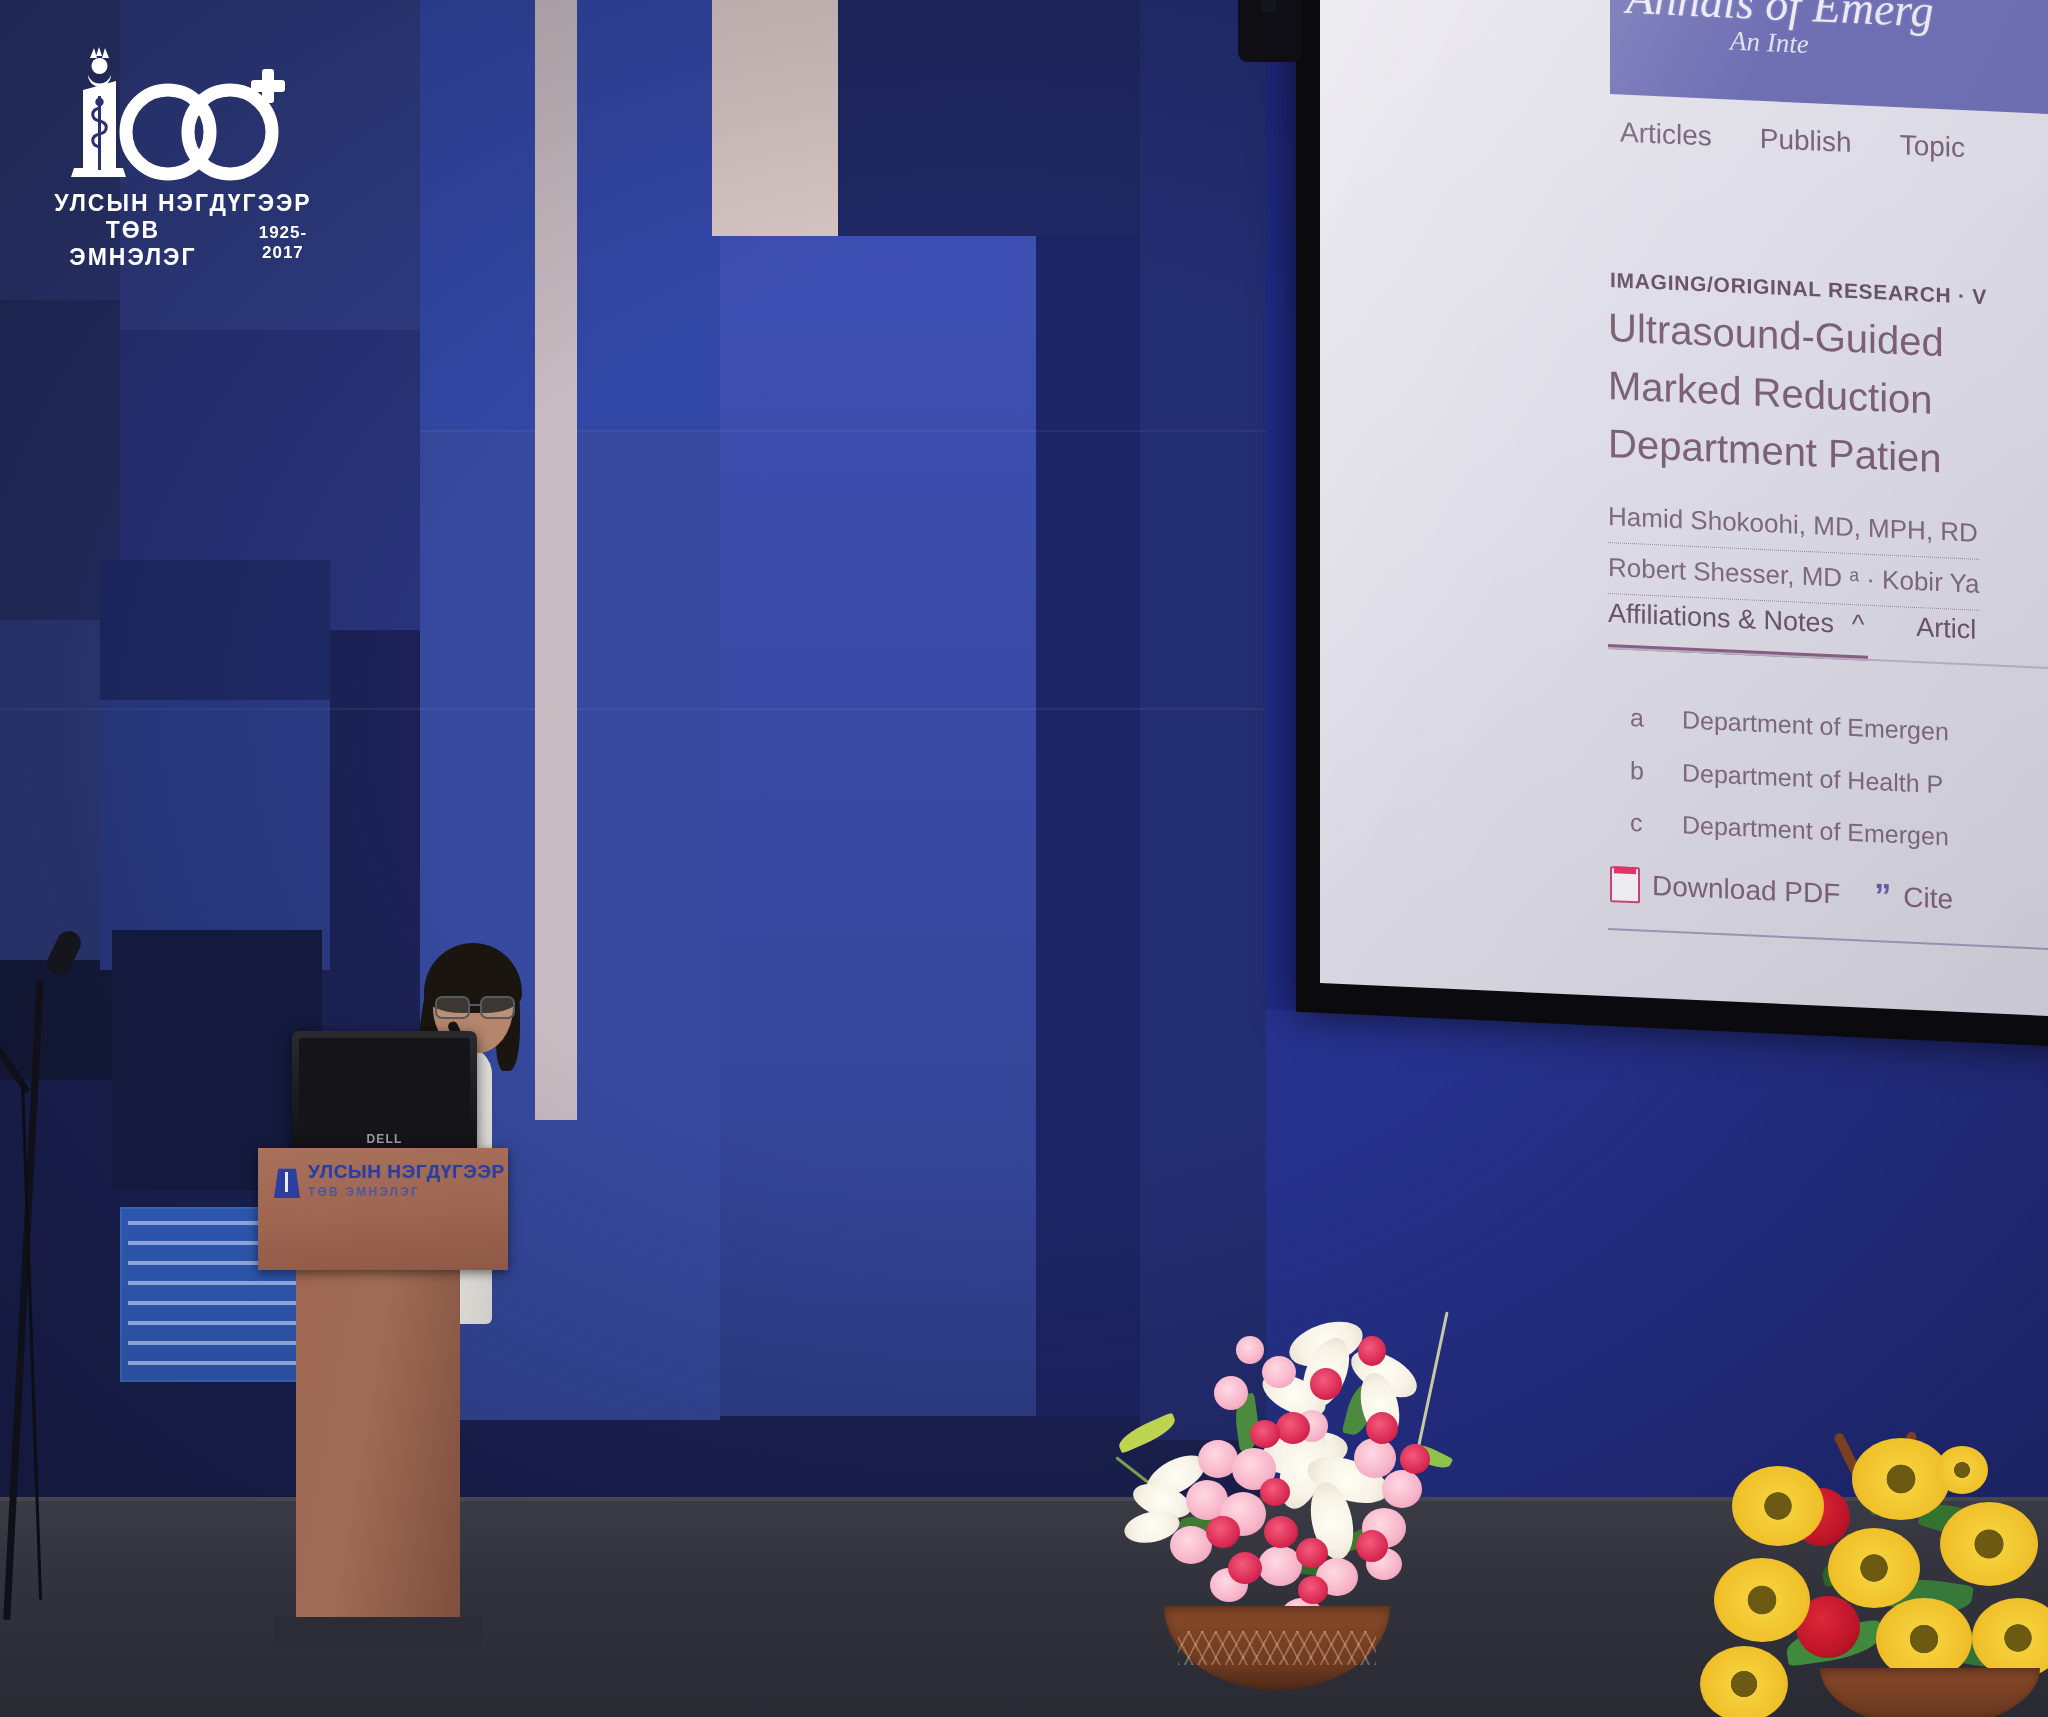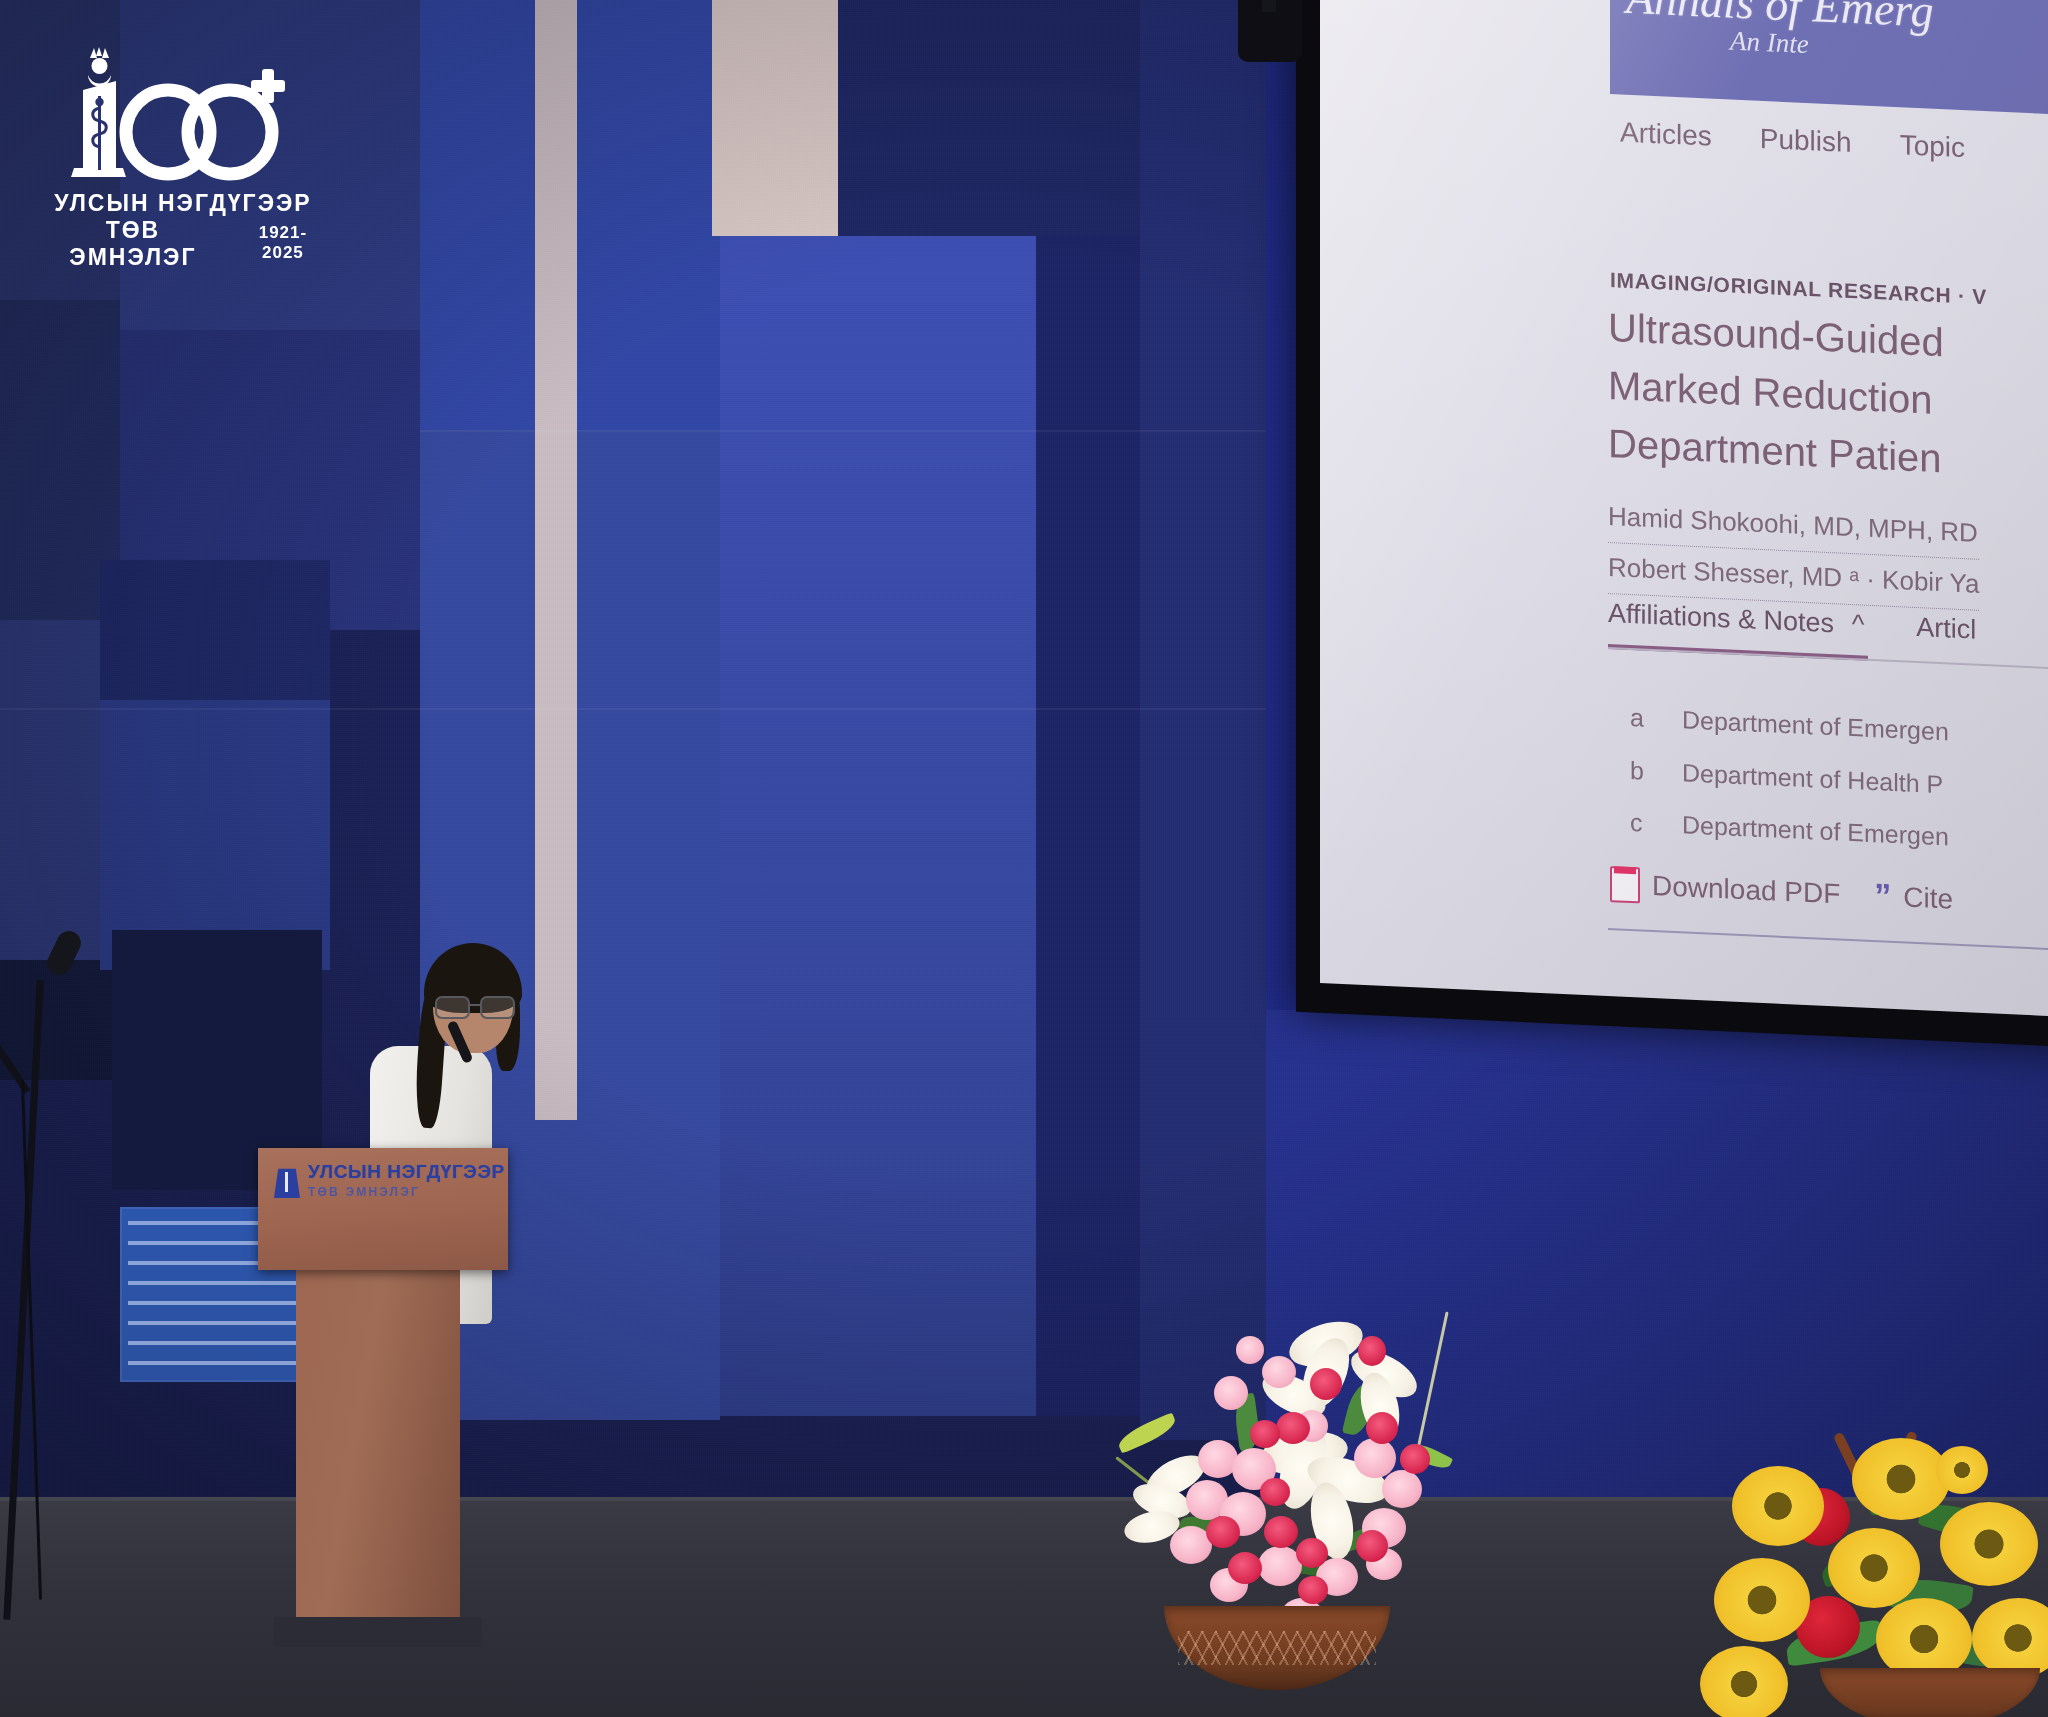--- a/index.html
+++ b/index.html
@@ -649,20 +649,24 @@
   <div class="person hair-right"></div>
   <div class="person head"></div>
   <div class="person hair-top"></div>
   <div class="person glasses">
     <div class="lens l"></div>
       <div class="lens r"></div>
       <div class="bridge"></div>
   </div>
   <div class="person mic-podium"></div>
 
+  <div class="monitor">
+    <div class="monitor-screen"></div>
+    <div class="dell">DELL</div>
+  </div>
 
   <div class="podium-body"></div>
   <div class="podium-top">
     <div class="podium-sign">
       <span class="sign-badge"></span>
       <span>
         <span class="sign-t1">УЛСЫН НЭГДҮГЭЭР</span><br>
         <span class="sign-t2">ТӨВ ЭМНЭЛЭГ</span>
       </span>
     </div>
@@ -792,20 +796,20 @@
         <g fill="#ffffff">
           <rect x="213" y="40" width="34" height="12" rx="3"></rect>
           <rect x="224" y="29" width="12" height="34" rx="3"></rect>
         </g>
       </svg>
     </div>
     <div class="logo-cap">
       <div class="logo-line1">УЛСЫН НЭГДҮГЭЭР</div>
       <div style="display:flex;align-items:baseline;justify-content:center;gap:10px;">
         <span class="logo-line2">ТӨВ ЭМНЭЛЭГ</span>
-        <span class="logo-years">1921-2025</span>
+        <span class="logo-years">1925-2017</span>
       </div>
     </div>
   </div>
 
   <div class="grain"></div>
   <div class="vignette"></div>
 </div>
 
 </body></html>

